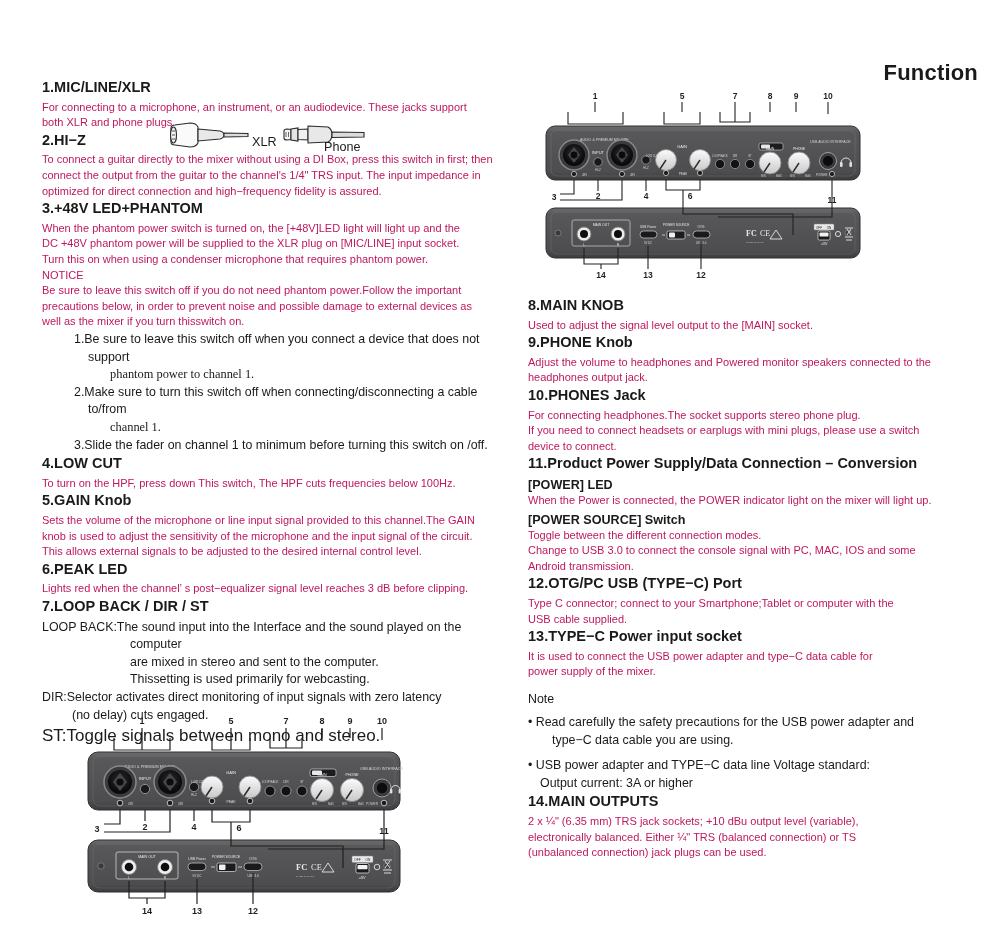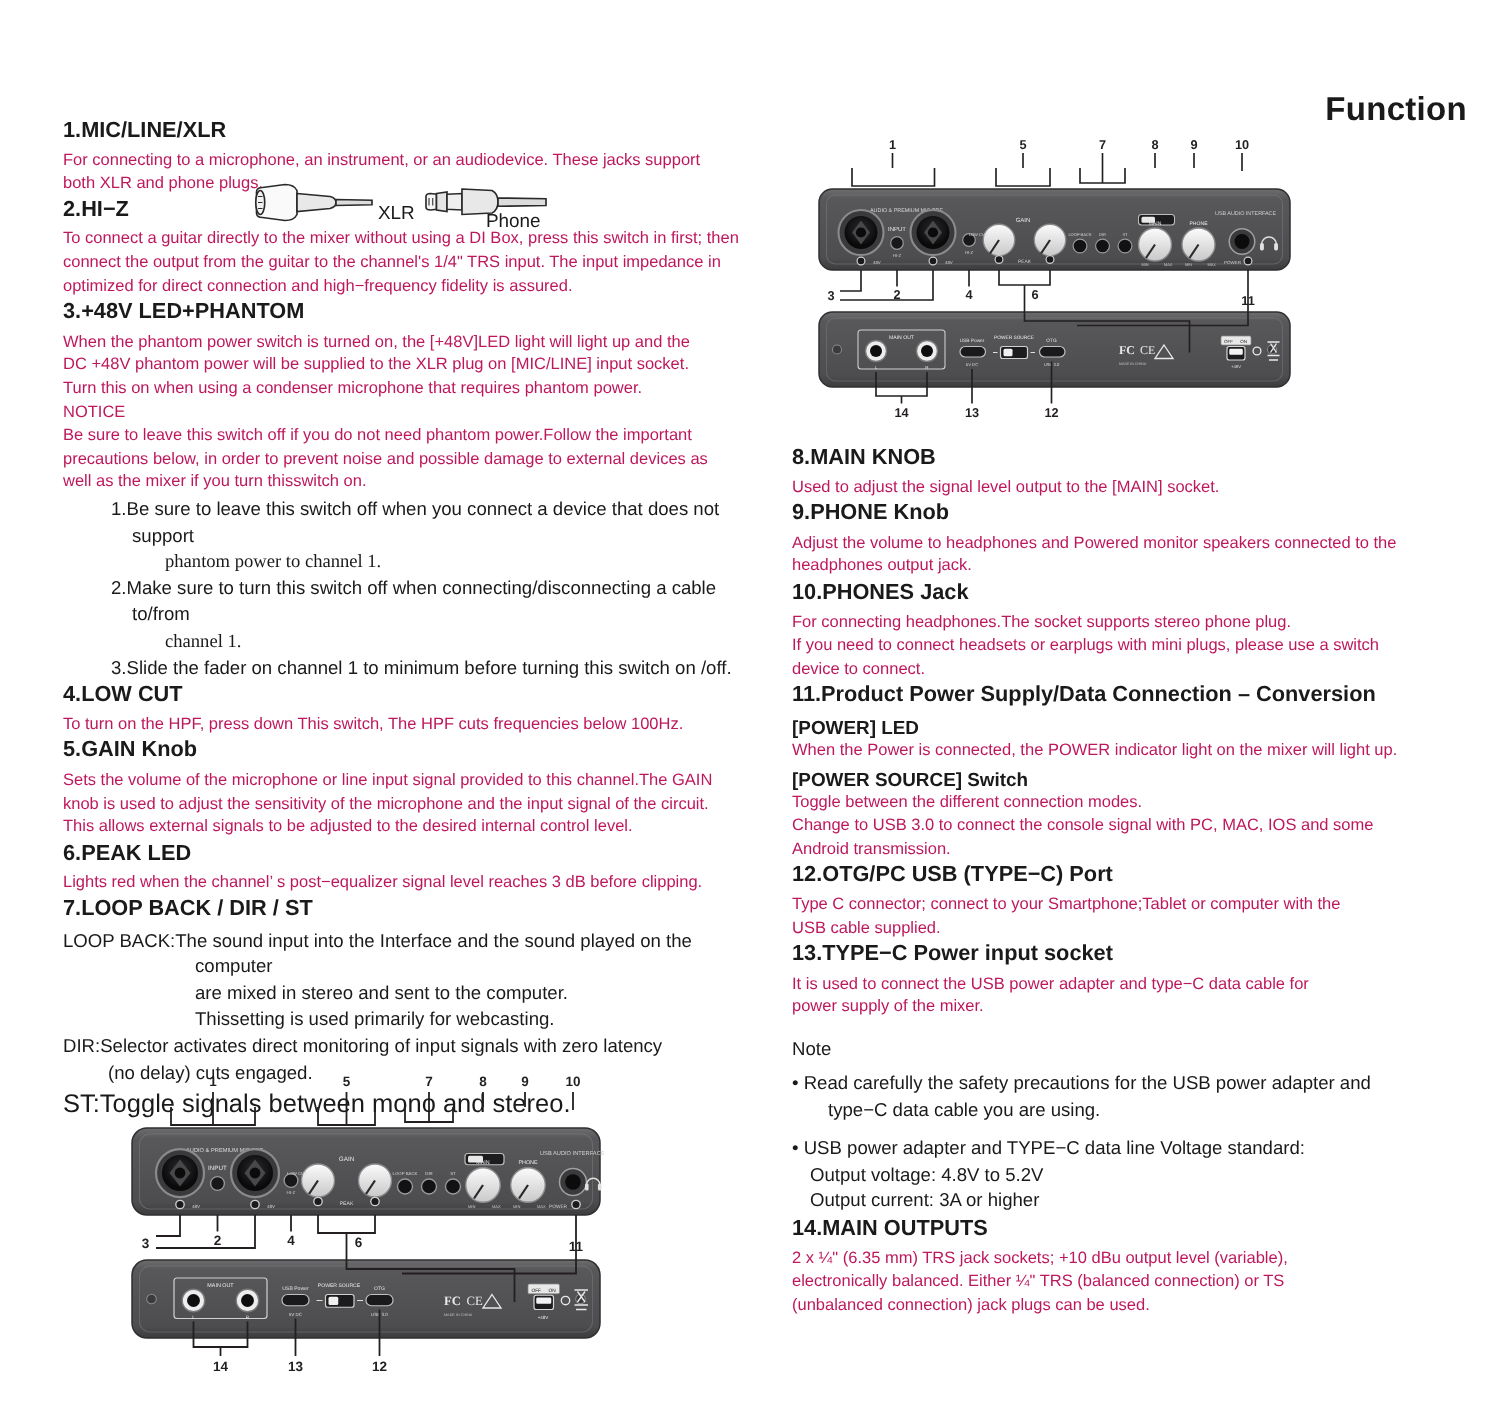--- a/index.html
+++ b/index.html
@@ -172,21 +172,20 @@
     <p class="body">It is used to connect the USB power adapter and type−C data cable for</p>
     <p class="body">power supply of the mixer.</p>
     <div class="note-label">Note</div>
     <div class="bullet">
       <span>• Read carefully the safety precautions for the USB power adapter and</span>
       <span class="cont" style="padding-left:12px">type−C data cable you are using.</span>
     </div>
     <div class="bullet">
       <span>• USB power adapter and TYPE−C data line Voltage standard:</span>
     </div>
-    <div class="indent-v">Output voltage: 4.8V to 5.2V</div>
     <div class="indent-v">Output current: 3A or higher</div>
 
     <h2 class="sec sec-gap">14.MAIN OUTPUTS</h2>
     <p class="body">2 x ¼" (6.35 mm) TRS jack sockets; +10 dBu output level (variable),</p>
     <p class="body">electronically balanced. Either ¼" TRS (balanced connection) or TS</p>
     <p class="body">(unbalanced connection) jack plugs can be used.</p>
   </div>
 
   <div class="diagram dia-top-right">
     <svg width="330" height="200" viewBox="0 0 330 200">

